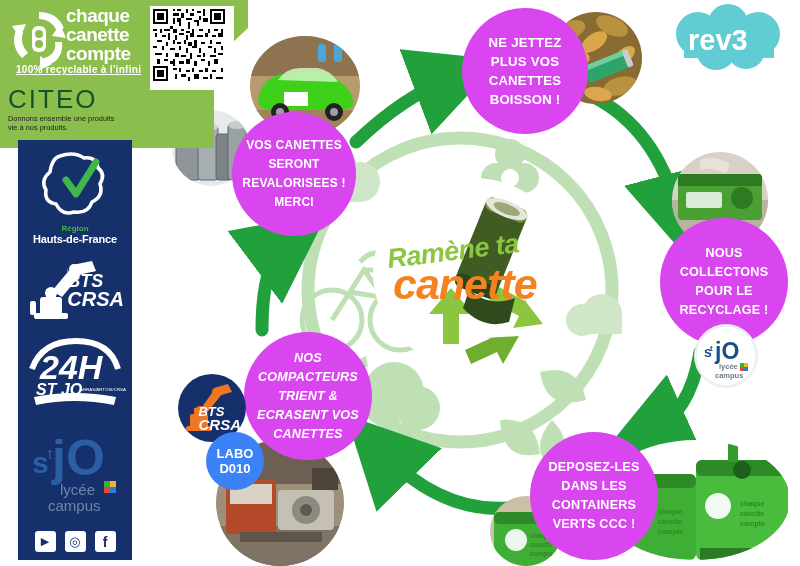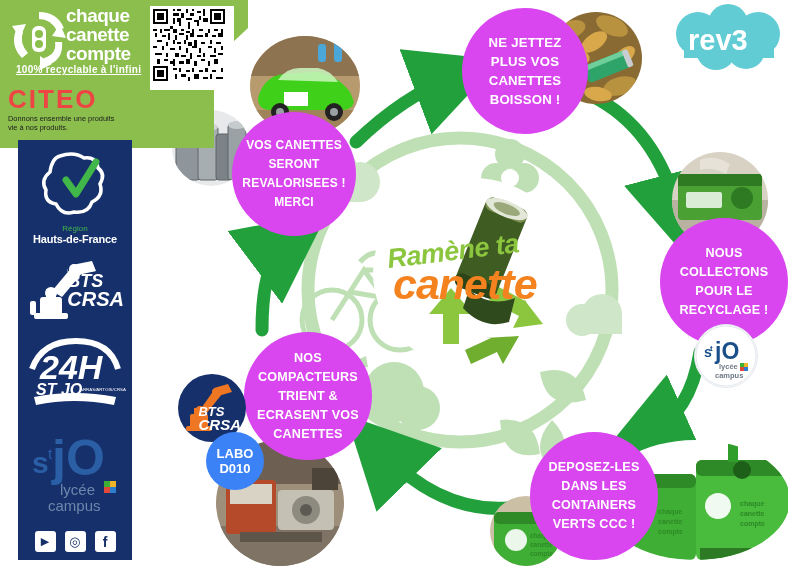--- a/index.html
+++ b/index.html
@@ -9,32 +9,32 @@
   
   .green-wedge{position:absolute;left:0;top:0;width:248px;height:148px;background:#8cbe4e;
      clip-path:polygon(0 0,248px 0,248px 28px,214px 60px,214px 148px,0 148px);}
   .ccc-logo{position:absolute;left:8px;top:6px;width:138px;height:78px;}
   .ccc-mark{position:absolute;left:0;top:2px;width:62px;height:62px;}
   .ccc-words{position:absolute;left:58px;top:0px;width:84px;color:#fff;font-weight:bold;
      font-size:19px;line-height:19px;letter-spacing:-0.5px;}
   .ccc-tag{position:absolute;left:16px;top:64px;width:148px;color:#fff;font-size:10px;
      font-weight:bold;letter-spacing:0.3px;text-decoration:underline;}
   .citeo{position:absolute;left:8px;top:86px;width:130px;}
-  .citeo-name{font-size:26px;font-weight:bold;color:#ef4444;letter-spacing:2px;line-height:26px;}
+  .citeo-name{font-size:26px;font-weight:normal;color:#14532d;letter-spacing:2px;line-height:26px;}
   .citeo-sub{font-size:7.4px;color:#1c1c1c;line-height:9px;margin-top:2px;width:110px;}
 
   
   .qr-box{position:absolute;left:150px;top:6px;width:78px;height:78px;background:#fff;padding:3px;}
   .qr-box svg{display:block;}
 
   
   .sidebar{position:absolute;left:18px;top:140px;width:114px;height:420px;background:#16306b;}
   .sb-block{position:relative;width:100%;text-align:center;color:#fff;}
   .region-map{margin:10px auto 0;width:74px;height:68px;position:relative;}
-  .region-lab{font-size:8px;color:#41b649;font-weight:normal;margin-top:2px;}
+  .region-lab{font-size:8px;color:#41b649;font-weight:bold;margin-top:2px;}
   .region-name{font-size:11px;font-weight:bold;letter-spacing:-0.2px;}
   .bts{margin-top:12px;position:relative;height:72px;}
   .bts-txt{position:absolute;right:8px;top:12px;color:#fff;text-align:left;}
   .bts-1{font-size:18px;font-weight:bold;line-height:17px;font-style:italic;}
   .bts-2{font-size:20px;font-weight:bold;line-height:19px;font-style:italic;}
   .bts-tiny{font-size:3.6px;letter-spacing:0.2px;}
   .h24{margin-top:4px;height:76px;position:relative;}
   .stjo-big{margin-top:8px;height:100px;position:relative;}
   .socials{position:absolute;left:0;bottom:8px;width:100%;display:flex;justify-content:center;gap:9px;}
   .soc{width:21px;height:21px;background:#fff;border-radius:3px;display:flex;
@@ -54,21 +54,21 @@
 
   
   .node{position:absolute;border-radius:50%;background:#d946ef;color:#fff;display:flex;
      align-items:center;justify-content:center;text-align:center;font-weight:bold;
      line-height:19px;letter-spacing:0.2px;}
   .node span{display:block;padding:0 8px;}
 
   #node-top{left:462px;top:8px;width:126px;height:126px;font-size:13.2px;}
   #node-right{left:660px;top:218px;width:128px;height:128px;font-size:12.6px;}
   #node-bottom{left:530px;top:432px;width:128px;height:128px;font-size:12.6px;}
-  #node-left-bottom{left:244px;top:332px;width:128px;height:128px;font-size:12.6px;}
+  #node-left-bottom{left:244px;top:332px;width:128px;height:128px;font-size:12.6px;font-style:italic;}
   #node-left-top{left:232px;top:112px;width:124px;height:124px;font-size:12px;}
 
   
   .photo{position:absolute;border-radius:50%;overflow:hidden;}
   #photo-leaves{left:550px;top:12px;width:92px;height:92px;}
   #photo-bin-top{left:672px;top:152px;width:96px;height:96px;}
   #photo-bins{left:600px;top:440px;width:190px;height:120px;}
   #photo-bin-small{left:490px;top:496px;width:72px;height:70px;}
   #photo-machine{left:216px;top:440px;width:128px;height:126px;}
   #photo-car{left:250px;top:36px;width:110px;height:100px;}

